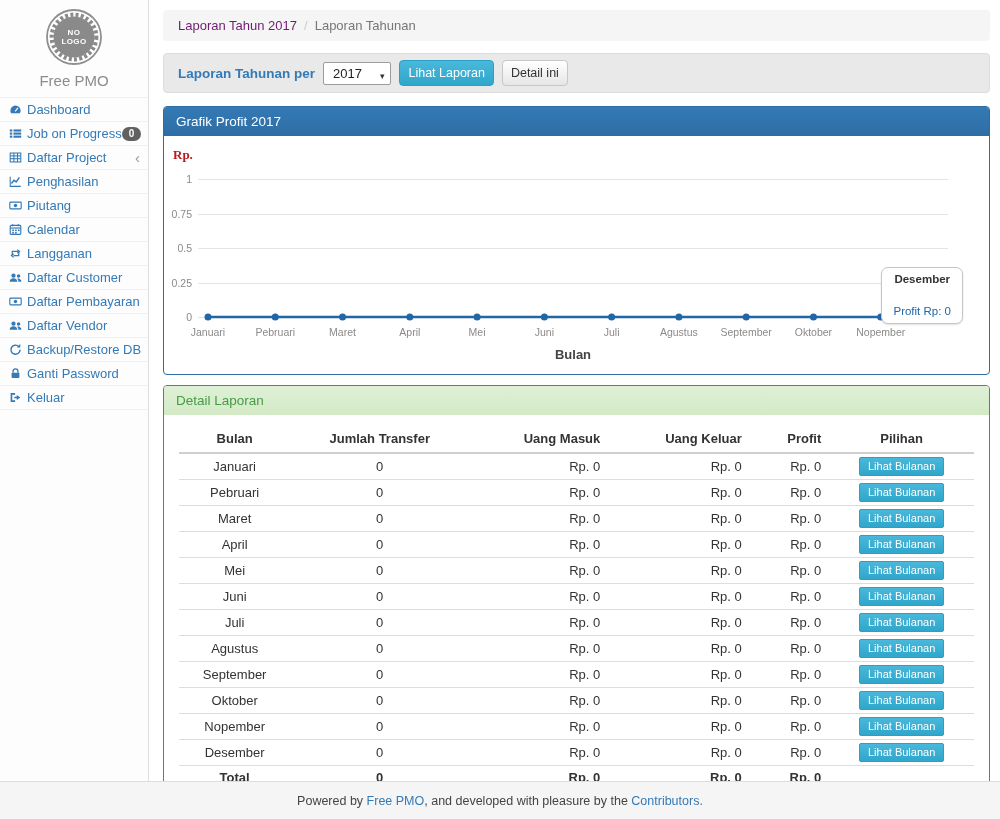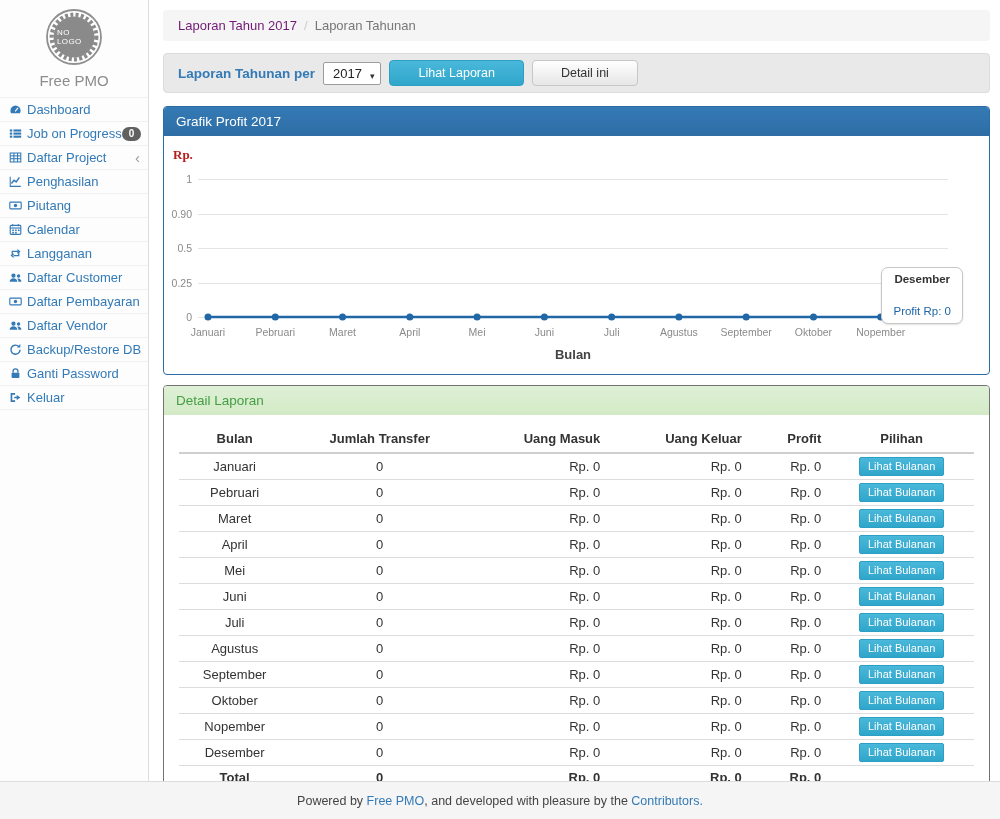--- a/index.html
+++ b/index.html
@@ -6,22 +6,22 @@
   html,body { margin:0; padding:0; }
   body {
     width:1000px; height:819px; position:relative; overflow:hidden;
     background:#fff; font-family:"Liberation Sans", sans-serif; color:#333;
   }
   
   .sidebar { position:absolute; left:0; top:0; width:149px; bottom:38px;
     background:#fdfdfd; border-right:1px solid #ddd; }
   .logo-wrap { width:58px; height:58px; margin:8px auto 0; position:relative; }
   .logo-text { position:absolute; left:12px; top:0; width:34px; height:58px;
-    display:flex; align-items:center; justify-content:center; text-align:left;
-    color:#fff; font-size:8px; font-weight:normal; line-height:9px; letter-spacing:.4px; }
+    display:flex; align-items:center; justify-content:center; text-align:center;
+    color:#fff; font-size:8px; font-weight:bold; line-height:9px; letter-spacing:.4px; }
   .brand { text-align:center; color:#8c8c8c; font-size:15px; margin:6px 0 8px; }
   .nav { list-style:none; margin:0; padding:0; }
   .nav li { display:flex; align-items:center; padding:4px 8px 4px 9px;
     border-top:1px solid #f1f1f1; color:#337ab7; font-size:13px; line-height:15px; cursor:pointer; }
   .nav li:last-child { border-bottom:1px solid #f1f1f1; }
   .icon { width:13px; height:13px; margin-right:5px; flex:0 0 13px; display:inline-block; }
   .icon svg { width:13px; height:13px; display:block; }
   .lbl { flex:1 1 auto; white-space:nowrap; }
   .badge { background:#616161; color:#fff; font-size:10px; font-weight:bold;
     border-radius:9px; padding:2px 7px; line-height:10px; }
@@ -29,23 +29,23 @@
   
   .main { margin-left:149px; padding:10px 10px 0 14px; }
   .breadcrumb { background:#f5f5f5; border-radius:4px; padding:8px 15px; font-size:13px; color:#777; }
   .breadcrumb a { color:#701a75; text-decoration:none; cursor:pointer; }
   .breadcrumb .sep { color:#ccc; margin:0 7px; }
   .filter-bar { margin-top:12px; background:#e9e9e9; border:1px solid #dcdcdc; border-radius:4px;
     padding:6px 14px; display:flex; align-items:center; gap:8px; }
   .filter-label { color:#337ab7; font-weight:bold; font-size:13.5px; }
   .year-select { background:#fff; border:1px solid #9d9d9d; border-radius:2px;
     padding:3px 6px 3px 9px; font-size:13px; color:#222; display:inline-flex;
-    align-items:flex-end; gap:8px; cursor:pointer; }
+    align-items:flex-end; gap:18px; cursor:pointer; }
   .caret { font-size:9px; color:#333; }
-  .btn { border-radius:4px; font-size:12.5px; padding:5px 28px; cursor:pointer;
+  .btn { border-radius:4px; font-size:12.5px; padding:5px 8px; cursor:pointer;
     border:1px solid transparent; line-height:14px; }
   .btn-info { color:#fff; background:linear-gradient(to bottom,#49b8da,#30a6cb); border-color:#2b9fc4; }
   .btn-default { color:#333; background:linear-gradient(to bottom,#ffffff,#e6e6e6); border-color:#c7c7c7; }
   
   .panel { border-radius:4px; background:#fff; }
   .panel-heading { padding:6px 12px; font-size:13.5px; line-height:17px; border-radius:3px 3px 0 0; }
   .panel-primary { margin-top:13px; border:1px solid #2e6da4; }
   .panel-primary .panel-heading { background:linear-gradient(to bottom,#347ab5,#2e6da4); color:#fff; }
   .panel-success { margin-top:10px; border:1px solid #737373; }
   .panel-success .panel-heading { background:linear-gradient(to bottom,#def0d6,#d3eac6); color:#449d44; }
@@ -257,21 +257,21 @@
     <div class="panel-heading">Grafik Profit 2017</div>
     <div id="chart">
         <div class="unit-label">Rp.</div>
         <div class="grid-line" style="top: 181px;"></div>
         <div class="y-tick" style="top: 175px;">0</div>
         <div class="grid-line" style="top: 146.5px;"></div>
         <div class="y-tick" style="top: 140.5px;">0.25</div>
         <div class="grid-line" style="top: 112px;"></div>
         <div class="y-tick" style="top: 106px;">0.5</div>
         <div class="grid-line" style="top: 77.5px;"></div>
-        <div class="y-tick" style="top: 71.5px;">0.90</div>
+        <div class="y-tick" style="top: 71.5px;">0.75</div>
         <div class="grid-line" style="top: 43px;"></div>
         <div class="y-tick" style="top: 37px;">1</div>
         <svg width="825" height="238" class="chart-svg">
           <polyline points="44,181 111.27272727272727,181 178.54545454545453,181 245.8181818181818,181 313.09090909090907,181 380.3636363636364,181 447.6363636363636,181 514.909090909091,181 582.1818181818181,181 649.4545454545455,181 716.7272727272727,181 784,181" fill="none" stroke="#2166a5" stroke-width="2.5"></polyline>
           <circle cx="44" cy="181" r="3.5" fill="#2166a5"></circle>
           <circle cx="111.27272727272727" cy="181" r="3.5" fill="#2166a5"></circle>
           <circle cx="178.54545454545453" cy="181" r="3.5" fill="#2166a5"></circle>
           <circle cx="245.8181818181818" cy="181" r="3.5" fill="#2166a5"></circle>
           <circle cx="313.09090909090907" cy="181" r="3.5" fill="#2166a5"></circle>
           <circle cx="380.3636363636364" cy="181" r="3.5" fill="#2166a5"></circle>

